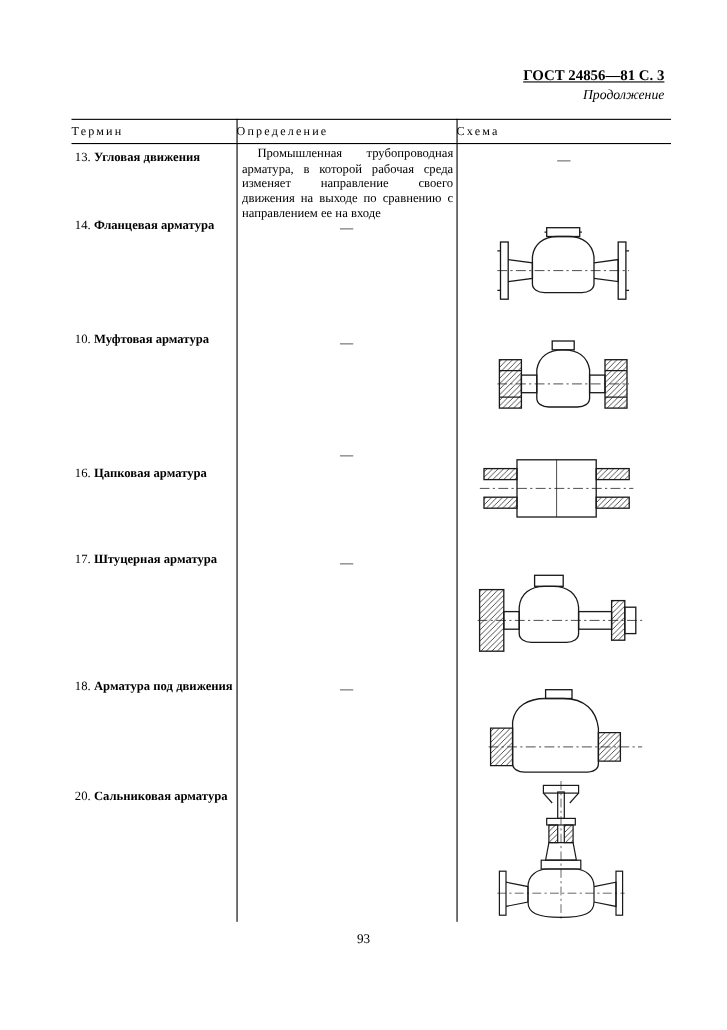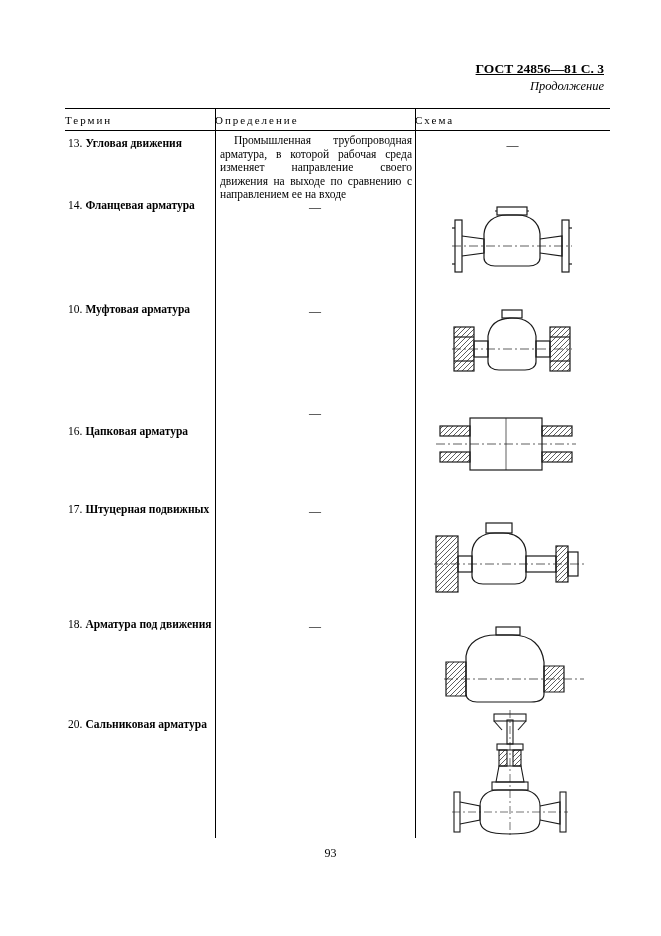--- a/index.html
+++ b/index.html
@@ -118,21 +118,21 @@
         <rect x="4" y="18" width="30" height="10" fill="url(#h16)"></rect>
         <rect x="4" y="44" width="30" height="10" fill="url(#h16)"></rect>
         <rect x="106" y="18" width="30" height="10" fill="url(#h16)"></rect>
         <rect x="106" y="44" width="30" height="10" fill="url(#h16)"></rect>
         <line x1="70" y1="10" x2="70" y2="62" stroke-width="0.7"></line>
       </g>
     </svg>
   </div>
 
   <div class="term" style="top:502px">
-    <span class="num">17.</span><b>Штуцерная подвижных</b>
+    <span class="num">17.</span><b>Штуцерная арматура</b>
   </div>
   <div class="cdash in-def" style="top:504px">—</div>
   <div class="diagram" style="left:434px;top:510px" aria-label="union-end-valve-diagram">
     <svg viewBox="0 0 150 92" width="150" height="92">
       <defs>
         <pattern id="h17" width="5" height="5" patternUnits="userSpaceOnUse">
           <path d="M0,5 L5,0" stroke="#1a1a1a" stroke-width="0.7"></path>
         </pattern>
       </defs>
       <g stroke="#1a1a1a" stroke-width="1.2" fill="none">

